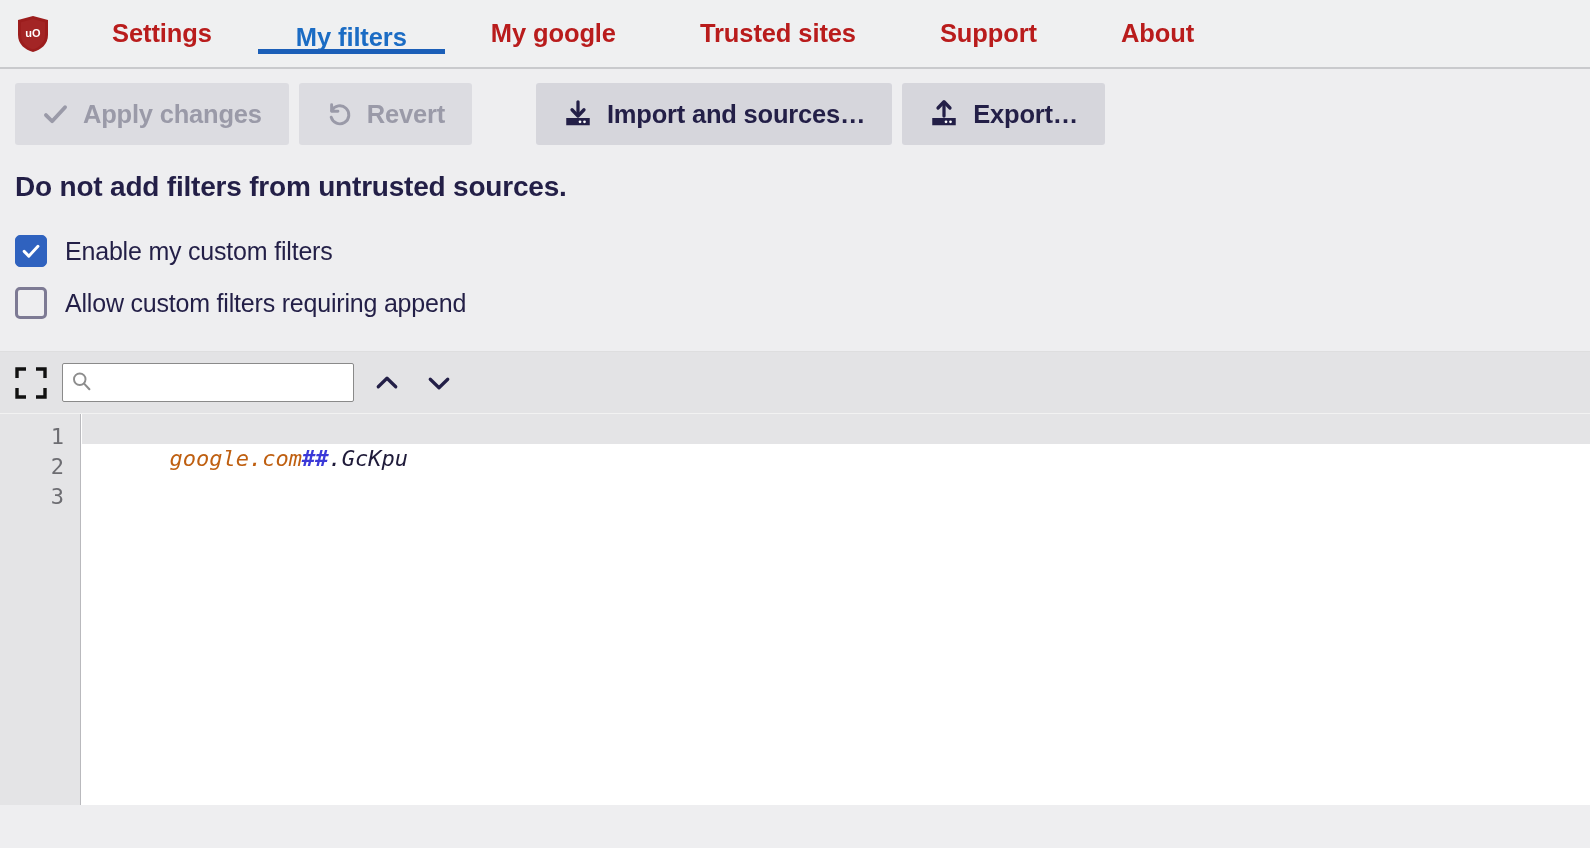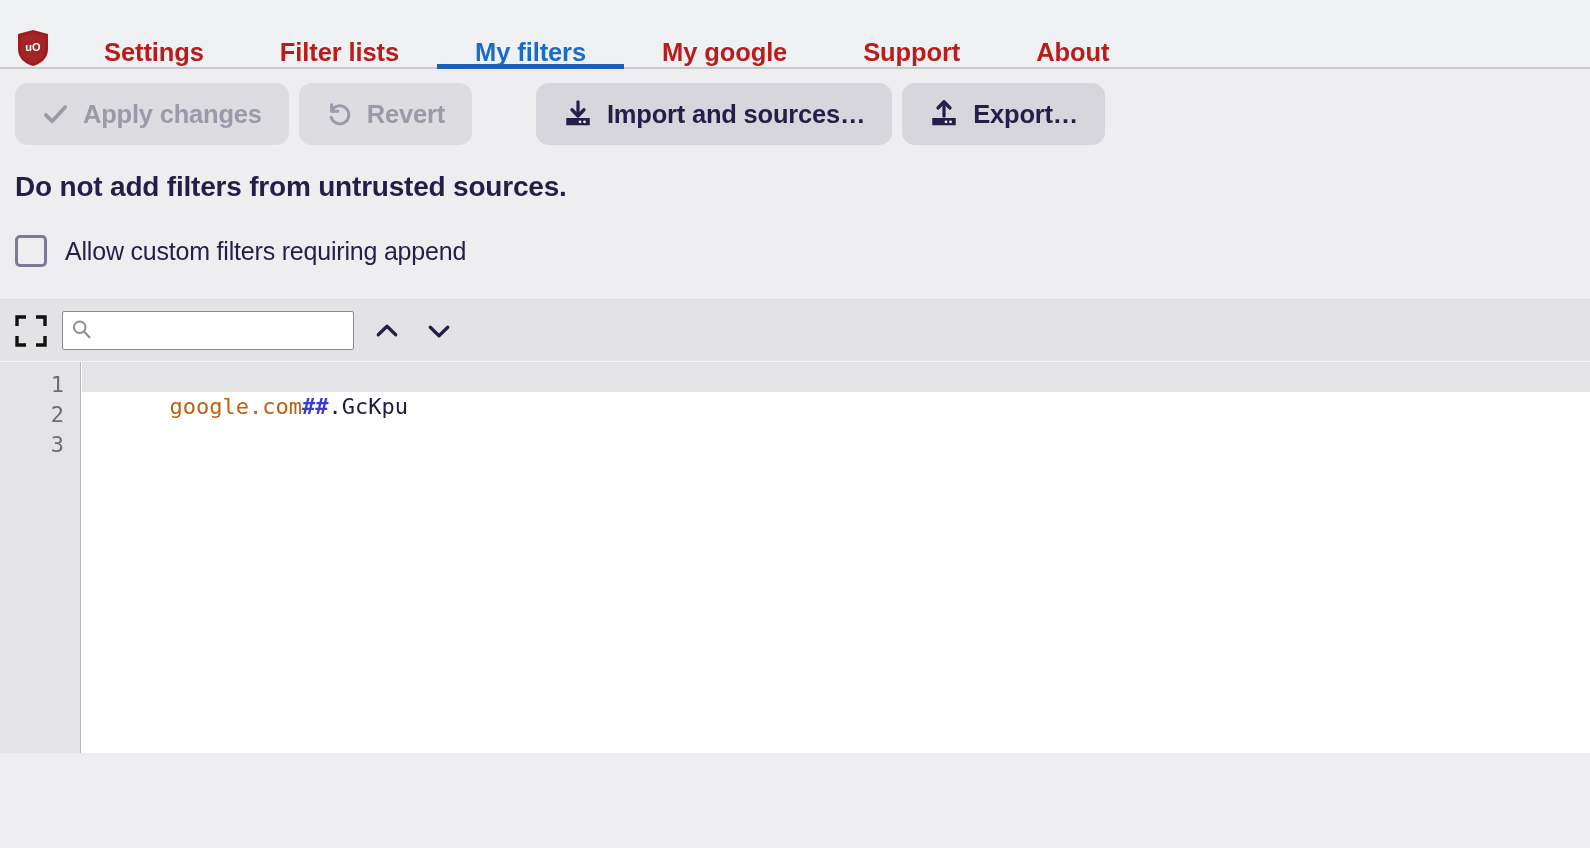--- a/index.html
+++ b/index.html
@@ -15,23 +15,24 @@
     overflow: hidden;
     position: relative;
   }
 
   
   .tabbar {
     height: 69px;
     background: #eff0f1;
     border-bottom: 2px solid #c9cacd;
     display: flex;
-    align-items: flex-end;
+    align-items: center;
     box-sizing: border-box;
     position: relative;
+    gap: 8px;
   }
   .logo-wrap {
     width: 66px;
     display: flex;
     align-items: center;
     justify-content: center;
     flex: 0 0 auto;
   }
   .shield {
     width: 34px;
@@ -71,21 +72,21 @@
     padding: 14px 0 0 15px;
     gap: 10px;
   }
   .btn {
     display: inline-flex;
     align-items: center;
     gap: 14px;
     height: 62px;
     padding: 0 27px;
     border: none;
-    border-radius: 13px;
+    border-radius: 3px;
     font-family: "Liberation Sans", sans-serif;
     font-size: 25.5px;
     font-weight: bold;
     letter-spacing: -0.2px;
     background: #d6d6dc;
     color: #231f47;
     cursor: pointer;
     white-space: nowrap;
   }
   .btn.disabled {
@@ -230,20 +231,21 @@
     font-size: 22px;
     color: #6d6d72;
   }
   .code-area {
     position: absolute;
     left: 82px;
     right: 0;
     top: 0;
     bottom: 0;
     padding-top: 0;
+    font-style: italic;
   }
   .code-line {
     height: 30px;
     line-height: 30px;
     font-family: "DejaVu Sans Mono", monospace;
     font-size: 22px;
     white-space: pre;
     padding-left: 8px;
     color: #1f1b3a;
   }
@@ -262,28 +264,28 @@
     <svg class="shield" viewBox="0 0 34 38">
       <path d="M17 1 L32 5 L32 20 C32 29 25 35 17 37 C9 35 2 29 2 20 L2 5 Z" fill="#9c1d1d"></path>
       <path d="M17 4 L29 7.2 L29 20 C29 27.5 23.2 32.6 17 34.3 C10.8 32.6 5 27.5 5 20 L5 7.2 Z" fill="#a32525"></path>
       <text x="17" y="22" text-anchor="middle" font-family="Liberation Sans, sans-serif" font-size="11" font-weight="bold" fill="#ffffff">uO</text>
     </svg>
   </div>
 
   <div class="tab">
     <span>Settings</span>
   </div>
-  <div class="tab">
-    <span>Filter lists</span>
-  </div>
   <div class="tab active">
     <span>My filters</span>
   </div>
   <div class="tab">
     <span>My google</span>
+  </div>
+  <div class="tab">
+    <span>Trusted sites</span>
   </div>
   <div class="tab">
     <span>Support</span>
   </div>
   <div class="tab">
     <span>About</span>
   </div>
 </div>
 
 <div class="toolbar">
@@ -333,20 +335,28 @@
       </svg>
     </span>
     <span>Export…</span>
   </button>
 </div>
 
 <div class="warning">Do not add filters from untrusted sources.</div>
 
 <div class="checks">
 
+  <label class="check-row">
+    <span class="cbox on">
+      <svg width="22" height="22" viewBox="0 0 24 24">
+        <path d="M4.5 12.4 L9.6 17.6 L19.6 6.8" fill="none" stroke="#ffffff" stroke-width="3.2" stroke-linecap="round" stroke-linejoin="round"></path>
+      </svg>
+    </span>
+    <span class="check-label">Enable my custom filters</span>
+  </label>
 
   <label class="check-row">
     <span class="cbox off"></span>
     <span class="check-label">Allow custom filters requiring append</span>
   </label>
 
 </div>
 
 <div class="editor-bar">
 

